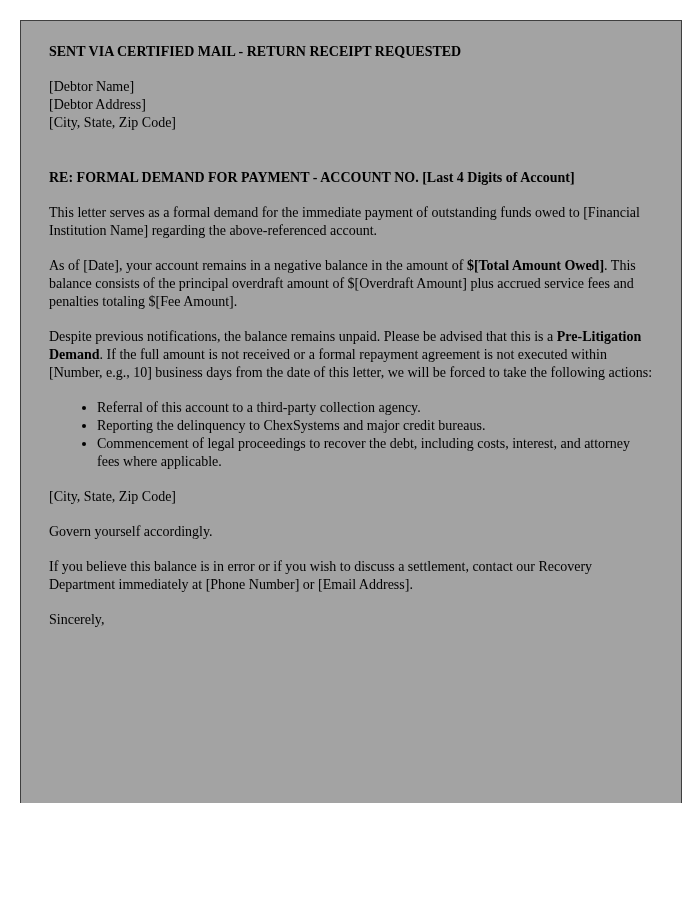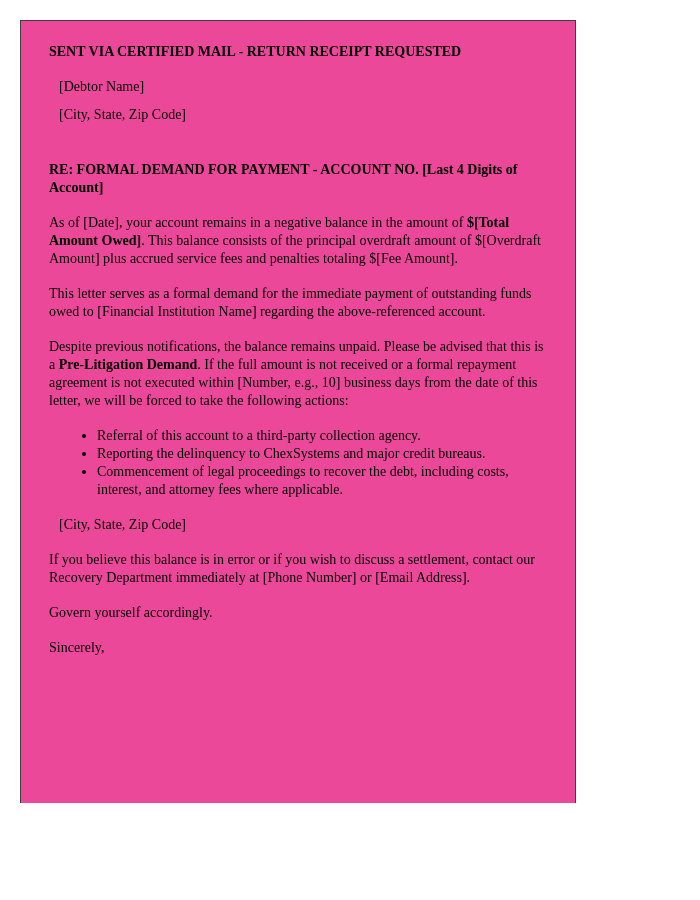--- a/index.html
+++ b/index.html
@@ -13,41 +13,41 @@
     position: relative;
     font-family: "Liberation Serif", serif;
     color: #000000;
     font-size: 14px;
     line-height: 18px;
   }
   .letter-box {
     position: absolute;
     left: 20px;
     top: 20px;
-    width: 556px;
+    width: 662px;
     height: 783px;
     box-sizing: border-box;
     border: 1px solid #3f3f3f;
     border-bottom: none;
     padding: 22px 28px 0 28px;
     overflow: hidden;
-    background: #ec4899;
+    background: #a3a3a3;
   }
   p {
     margin: 17px 0;
   }
   p:first-child {
     margin-top: 0;
   }
   .bold {
     font-weight: bold;
     margin-top: 37px;
   }
   .addr-line {
-    margin: 10px;
+    margin: 0;
   }
   ul.actions-list {
     margin: 17px 0;
     padding-left: 48px;
     font-family: Liberation Serif, serif;
   }
   ul.actions-list li {
     margin: 0;
     padding: 0;
   }
@@ -55,42 +55,43 @@
 </head>
 <body>
 
 <div class="letter-box">
 
   <p class="bold">SENT VIA CERTIFIED MAIL - RETURN RECEIPT REQUESTED</p>
 
 
   <p>
     <span class="addr-line" style="display:block">[Debtor Name]</span>
+    <span class="addr-line" style="display:block">[Debtor Address]</span>
     <span class="addr-line" style="display:block">[City, State, Zip Code]</span>
   </p>
 
   <p class="bold">RE: FORMAL DEMAND FOR PAYMENT - ACCOUNT NO. [Last 4 Digits of Account]</p>
 
 
+  <p>This letter serves as a formal demand for the immediate payment of outstanding funds owed to [Financial Institution Name] regarding the above-referenced account.</p>
+
   <p><span>As of [Date], your account remains in a negative balance in the amount of </span><span class="bold">$[Total Amount Owed]</span><span>. This balance consists of the principal overdraft amount of $[Overdraft Amount] plus accrued service fees and penalties totaling $[Fee Amount].</span></p>
-
-  <p>This letter serves as a formal demand for the immediate payment of outstanding funds owed to [Financial Institution Name] regarding the above-referenced account.</p>
 
   <p><span>Despite previous notifications, the balance remains unpaid. Please be advised that this is a </span><span class="bold">Pre-Litigation Demand</span><span>. If the full amount is not received or a formal repayment agreement is not executed within [Number, e.g., 10] business days from the date of this letter, we will be forced to take the following actions:</span></p>
 
   <ul class="actions-list">
     <li>Referral of this account to a third-party collection agency.</li>
     <li>Reporting the delinquency to ChexSystems and major credit bureaus.</li>
     <li>Commencement of legal proceedings to recover the debt, including costs, interest, and attorney fees where applicable.</li>
   </ul>
 
 
   <p>
     <span class="addr-line" style="display:block">[City, State, Zip Code]</span>
   </p>
 
+  <p>Govern yourself accordingly.</p>
+
   <p>If you believe this balance is in error or if you wish to discuss a settlement, contact our Recovery Department immediately at [Phone Number] or [Email Address].</p>
-
-  <p>Govern yourself accordingly.</p>
 
   <p>Sincerely,</p>
 
 </div>
 
 </body></html>

